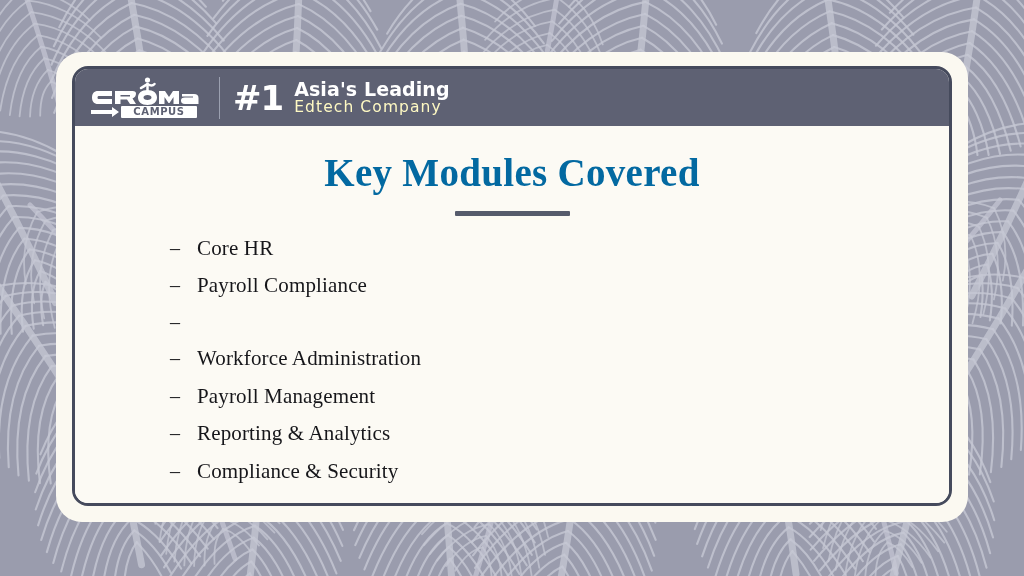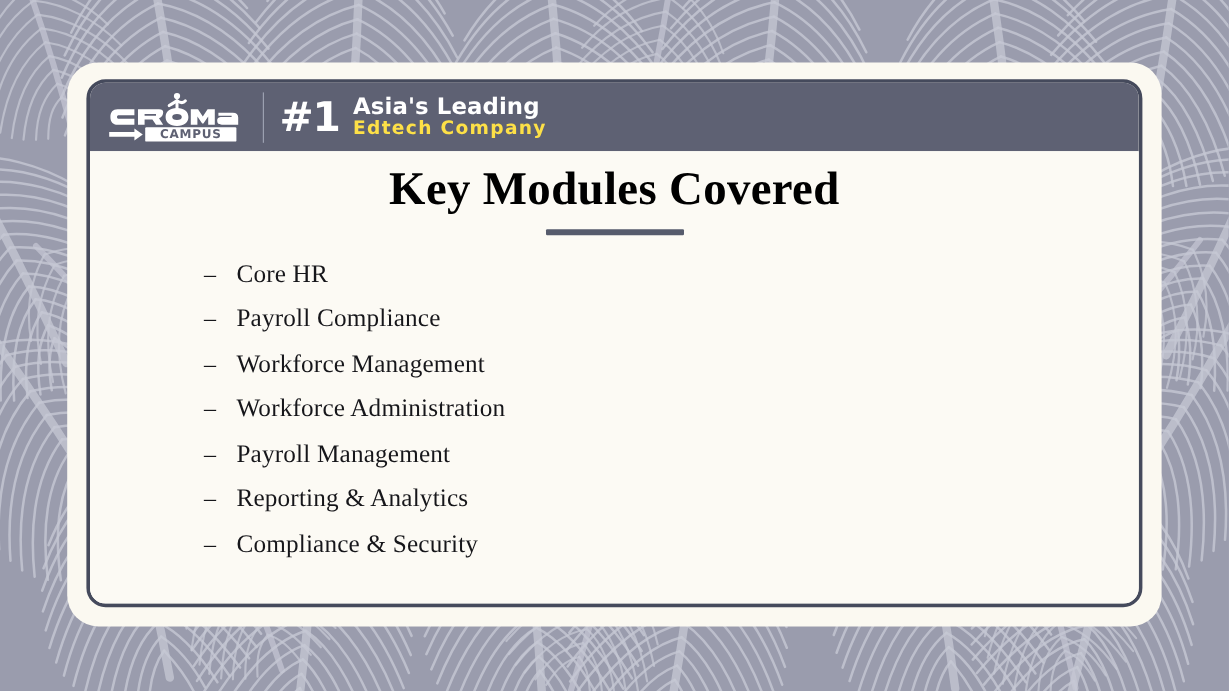--- a/index.html
+++ b/index.html
@@ -107,23 +107,23 @@
   }
   .tagline-top {
     color: #ffffff;
     font-family: "DejaVu Sans", sans-serif;
     font-weight: bold;
     font-size: 19px;
     letter-spacing: 0.1px;
     white-space: nowrap;
   }
   .tagline-bottom {
-    color: #fde047;
+    color: #fef9c3;
     font-family: "DejaVu Sans", sans-serif;
-    font-weight: bold;
+    font-weight: normal;
     font-size: 15.5px;
     letter-spacing: 1.1px;
     white-space: nowrap;
   }
 
   
   .content {
     flex: 1 1 auto;
     background: #fcfaf4;
     position: relative;
@@ -132,23 +132,23 @@
 
   .title-wrap {
     text-align: center;
     padding-top: 10px;
   }
 
   .slide-title {
     font-family: "Liberation Serif", "DejaVu Serif", serif;
     font-weight: bold;
     font-size: 39px;
-    color: #000000;
+    color: #0369a1;
     letter-spacing: 0.3px;
-    margin: 0;
+    margin: 15px;
     line-height: 1.15;
   }
 
   .title-rule {
     width: 115px;
     height: 5px;
     background: #565b6c;
     margin: 10px auto 0 auto;
     border-radius: 1px;
   }
@@ -331,21 +331,20 @@
         <li class="module-item">
           <span class="item-dash">–</span>
           <span class="item-label">Core HR</span>
         </li>
         <li class="module-item">
           <span class="item-dash">–</span>
           <span class="item-label">Payroll Compliance</span>
         </li>
         <li class="module-item">
           <span class="item-dash">–</span>
-          <span class="item-label">Workforce Management</span>
         </li>
         <li class="module-item">
           <span class="item-dash">–</span>
           <span class="item-label">Workforce Administration</span>
         </li>
         <li class="module-item">
           <span class="item-dash">–</span>
           <span class="item-label">Payroll Management</span>
         </li>
         <li class="module-item">

